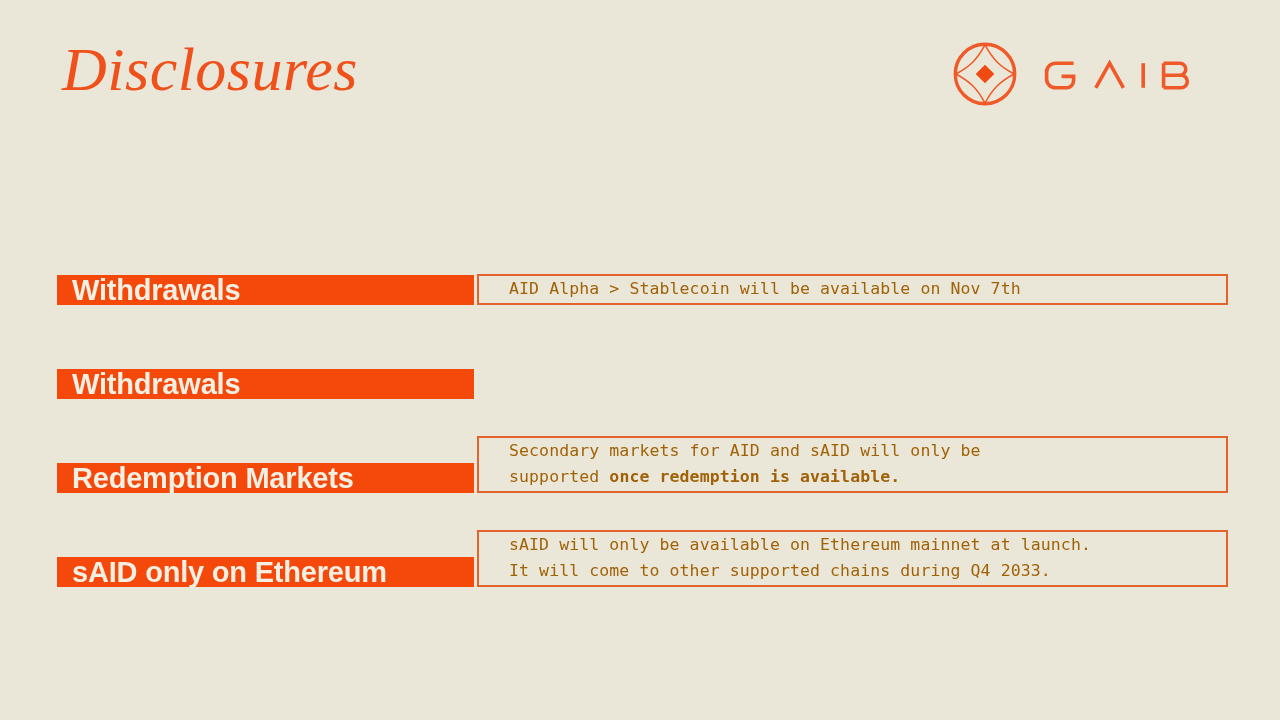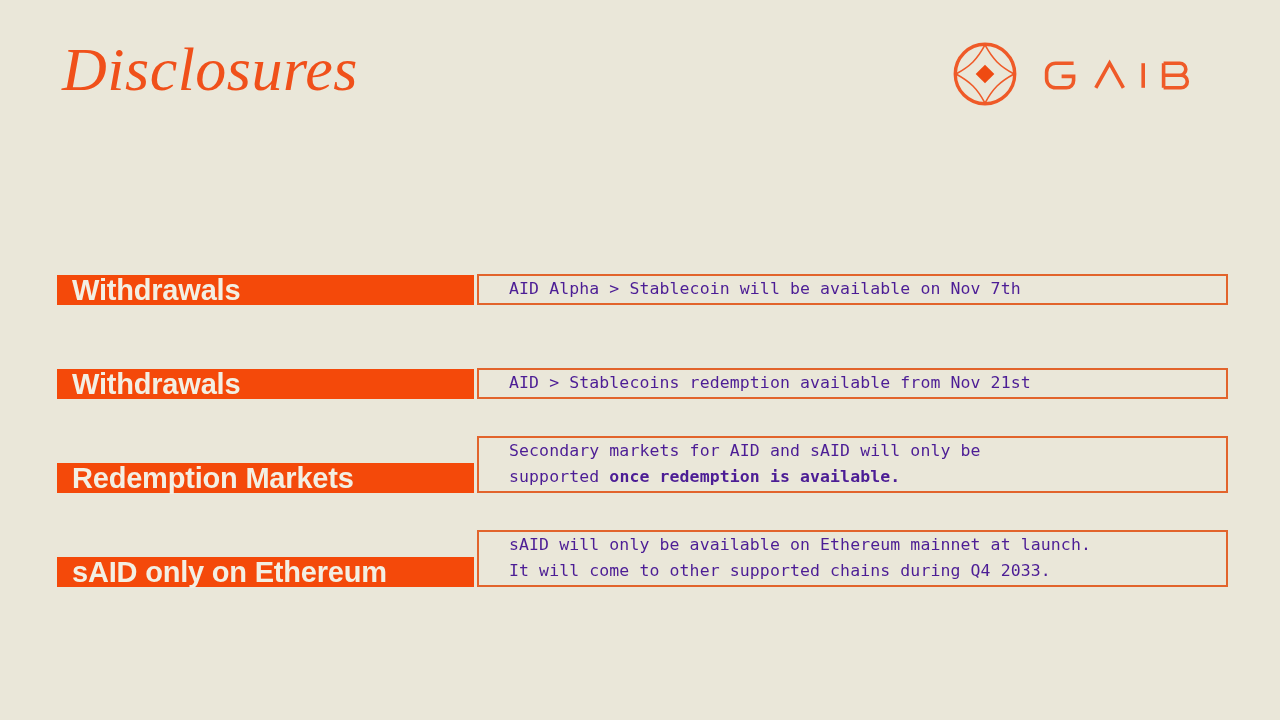--- a/index.html
+++ b/index.html
@@ -92,21 +92,21 @@
     background: #eae7d9;
     display: flex;
     align-items: center;
     padding: 0 0 0 30px;
   }
 
   .row-body-text {
     font-family: "DejaVu Sans Mono", "Liberation Mono", monospace;
     font-size: 16.5px;
     line-height: 1.62;
-    color: #4c1d95;
+    color: #a16207;
     letter-spacing: 0.1px;
     white-space: pre-line;
   }
 
   .row-body-text .emph {
     font-weight: bold;
     text-underline-offset: 3px;
   }
 </style>
 </head>
@@ -160,23 +160,20 @@
     </div>
     <div class="row-body">
       <span class="row-body-text"><span>AID Alpha &gt; Stablecoin will be available on Nov 7th</span><span class="emph"></span></span>
     </div>
   </div>
 
   <div class="row">
     <div class="row-label">
       <span class="row-label-text">Withdrawals</span>
     </div>
-    <div class="row-body">
-      <span class="row-body-text"><span>AID &gt; Stablecoins redemption available from Nov 21st</span><span class="emph"></span></span>
-    </div>
   </div>
 
   <div class="row">
     <div class="row-label">
       <span class="row-label-text">Redemption Markets</span>
     </div>
     <div class="row-body">
       <span class="row-body-text"><span>Secondary markets for AID and sAID will only be
 supported </span><span class="emph">once redemption is available.</span></span>
     </div>

